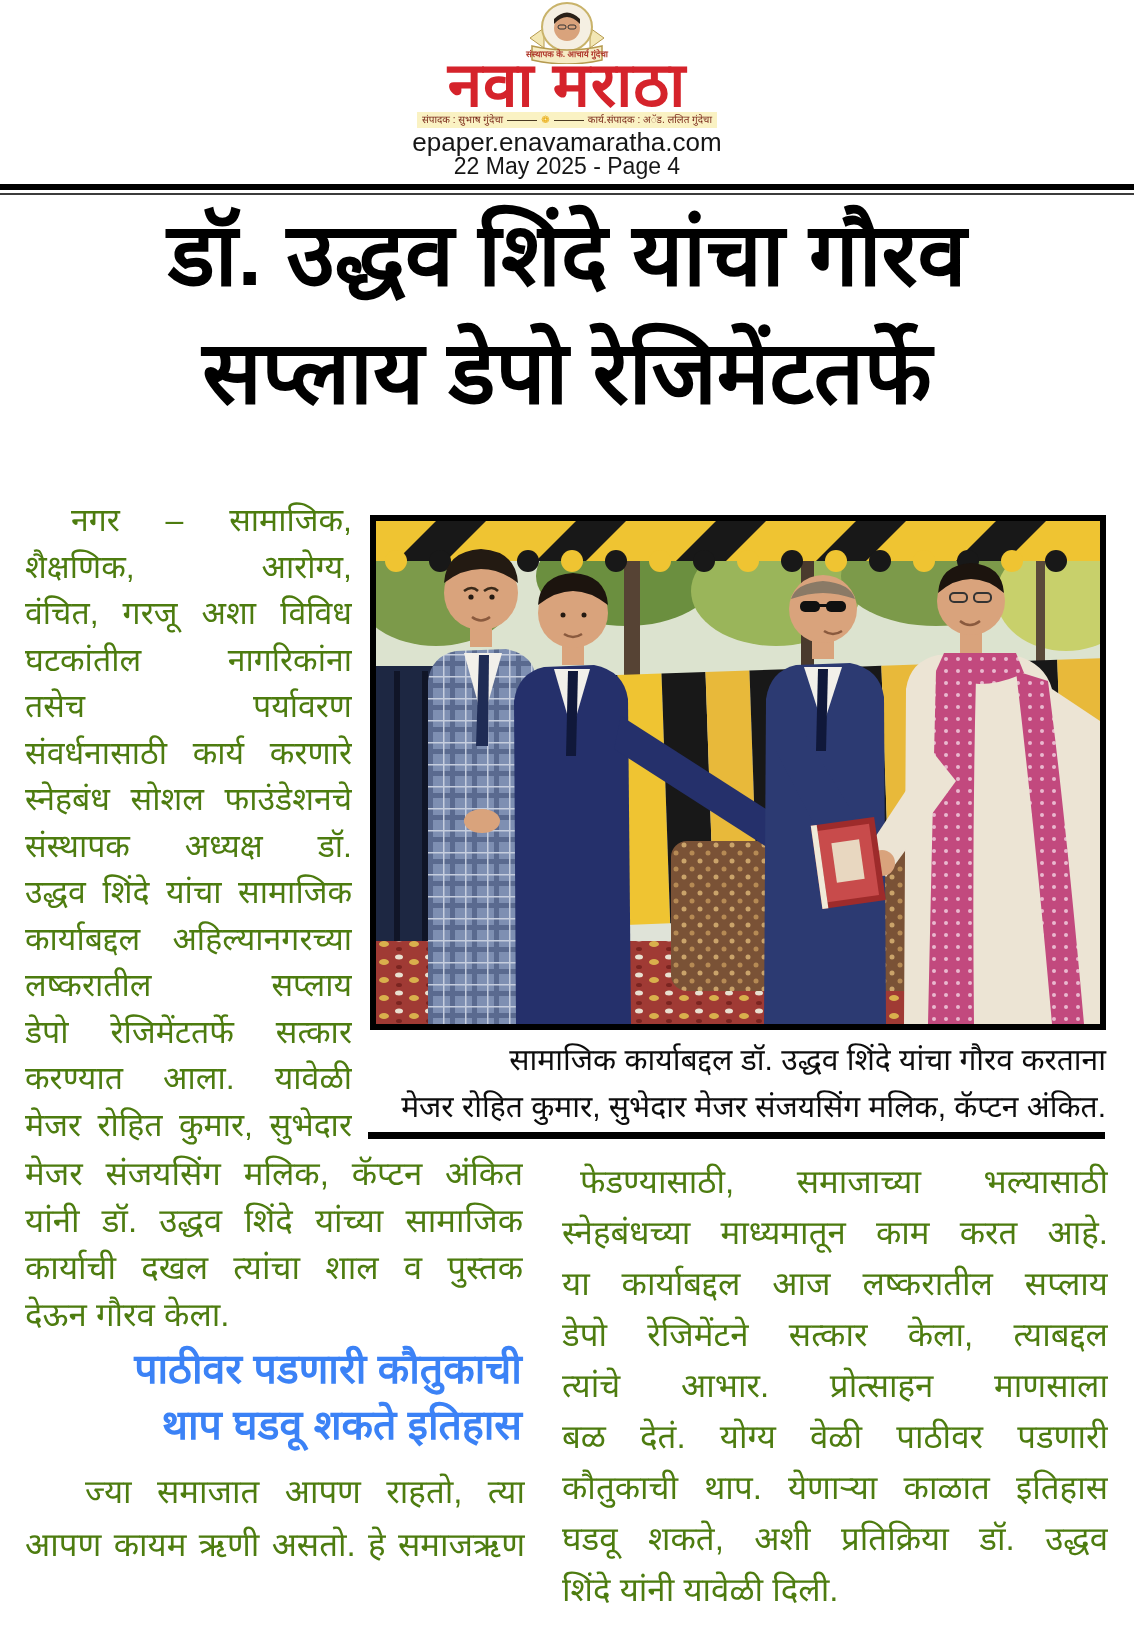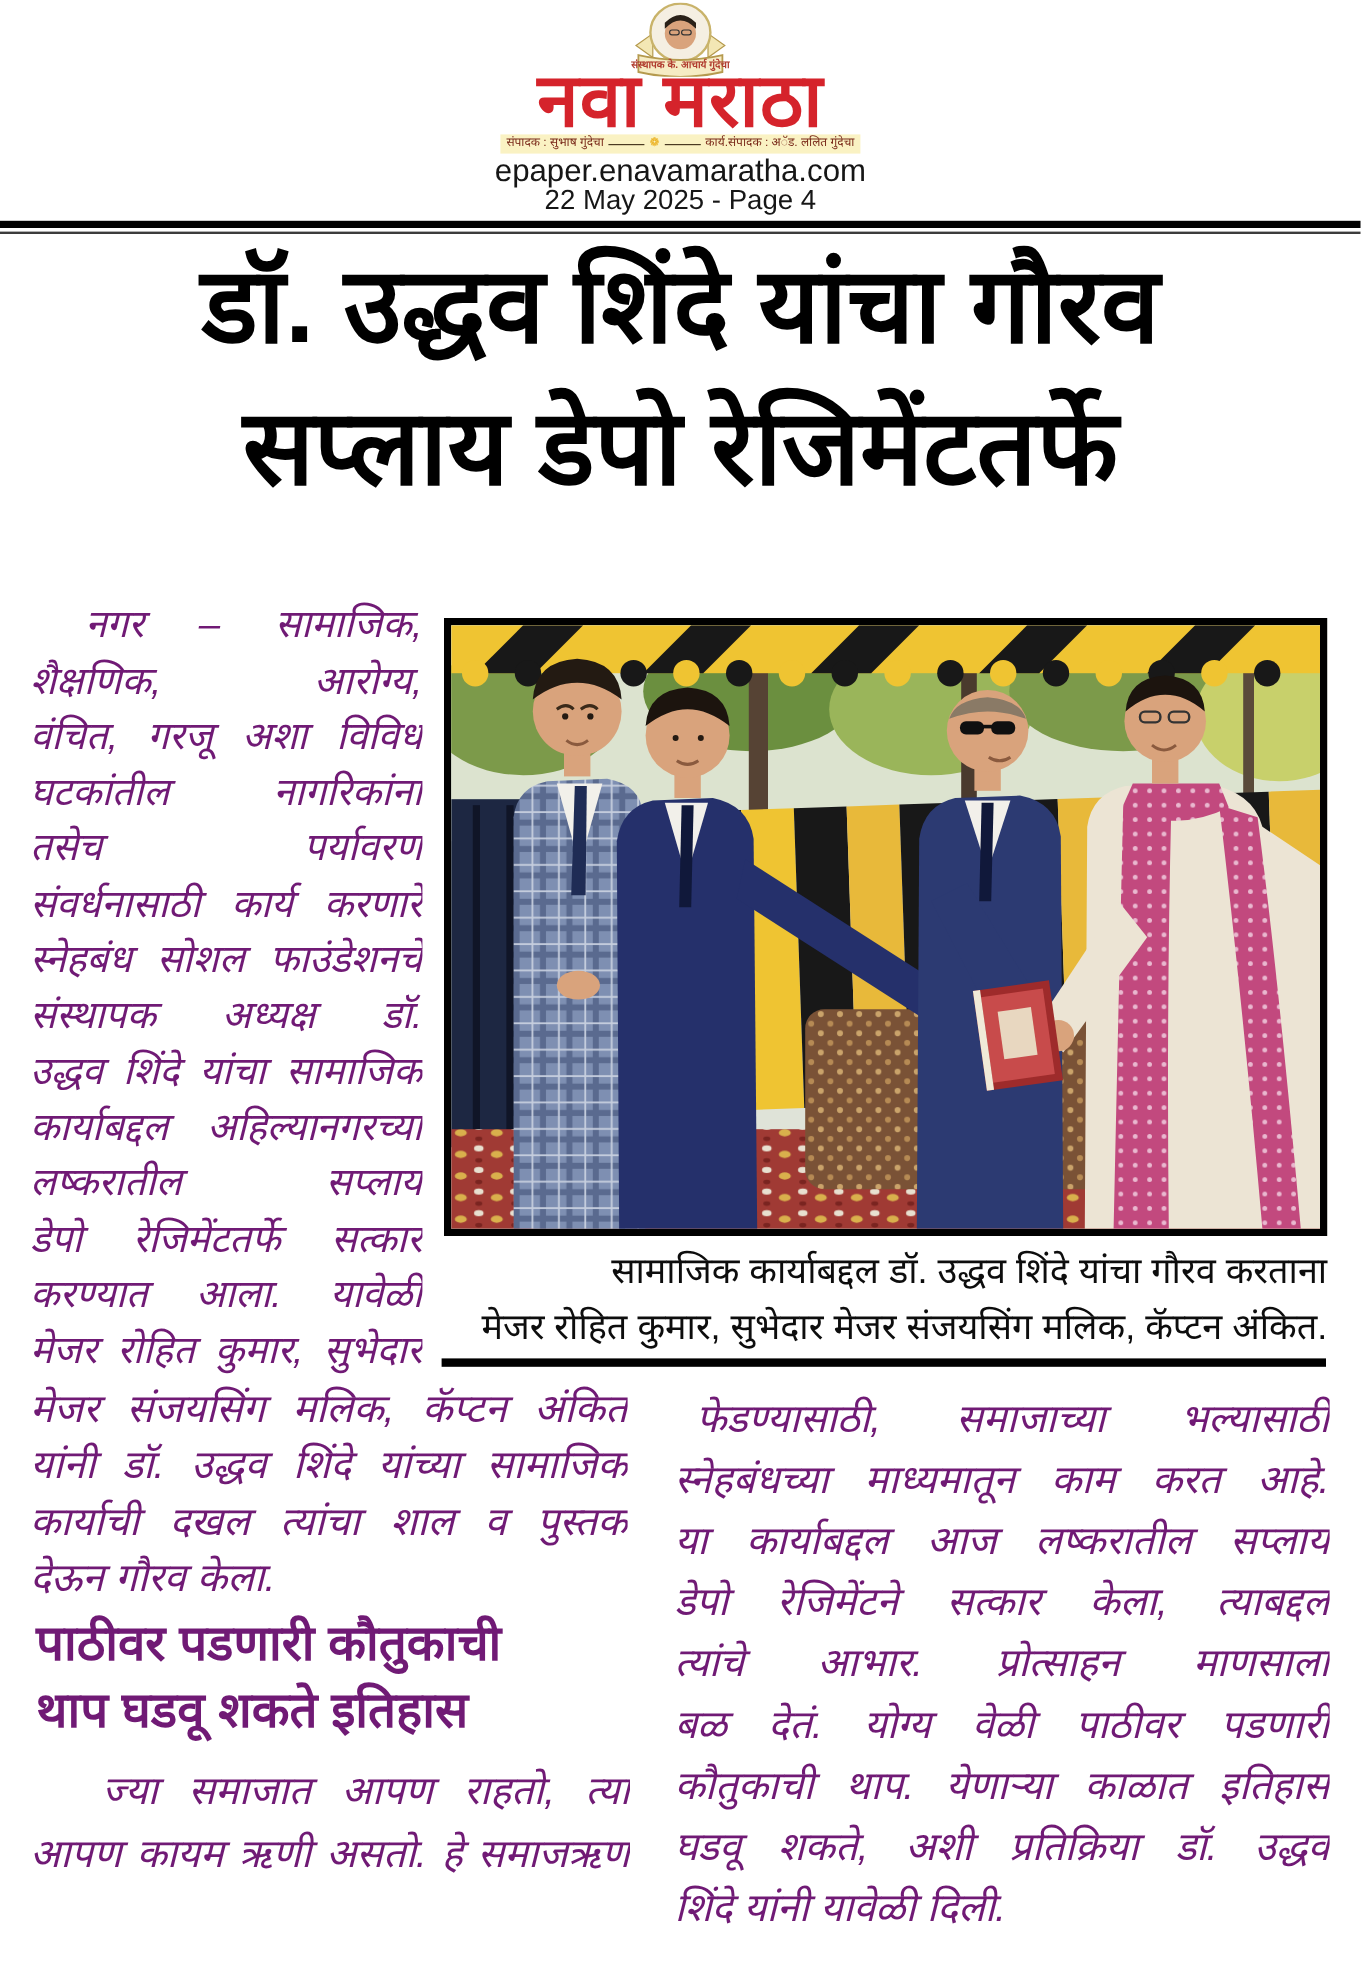--- a/index.html
+++ b/index.html
@@ -17,30 +17,30 @@
   .site{position:absolute;left:0;top:128px;width:1134px;text-align:center;font-size:26px;line-height:28px;color:#161616;}
   .dateline{position:absolute;left:0;top:154px;width:1134px;text-align:center;font-size:23px;line-height:25px;color:#161616;}
   .top-rule{position:absolute;left:0;top:184px;width:1134px;}
   .top-rule .thick{height:6px;background:#000;}
   .top-rule .gap{height:3px;}
   .top-rule .thin{height:2px;background:#3c3c3c;}
   
   .headline{position:absolute;left:0;top:196px;width:1134px;text-align:center;font-weight:800;color:#000;}
   .headline div{font-size:88px;line-height:118px;white-space:nowrap;}
   
-  .tcol{position:absolute;color:#701a75;font-style:italic;}
+  .tcol{position:absolute;color:#4d7c0f;}
   .tline{white-space:normal;}
   .just{text-align:justify;}
   .just::after{content:"";display:inline-block;width:100%;height:0;}
   .ind{text-indent:46px;}
   .col-narrow{left:25px;top:497px;width:327px;font-size:32px;}
   .col-narrow .tline{line-height:46.5px;height:46.5px;overflow:hidden;}
   .col-wide{left:25px;top:1150px;width:498px;font-size:33px;}
   .col-wide .tline{line-height:47px;height:47px;overflow:hidden;}
-  .subhead{position:absolute;left:30px;top:1341px;width:492px;text-align:left;font-weight:800;color:#701a75;}
+  .subhead{position:absolute;left:30px;top:1341px;width:492px;text-align:right;font-weight:800;color:#3b82f6;}
   .subhead div{font-size:41px;line-height:56px;white-space:nowrap;}
   .col-tail{left:25px;top:1465px;width:500px;font-size:33px;}
   .col-tail .tline{line-height:53px;height:53px;overflow:hidden;}
   .col-tail .ind{text-indent:60px;}
   .col-right{left:562px;top:1156px;width:546px;font-size:33px;}
   .col-right .tline{line-height:51px;height:51px;overflow:hidden;}
   .col-right .ind{text-indent:18px;}
   
   .photo{position:absolute;left:370px;top:515px;width:736px;height:515px;border:6px solid #000;
          box-sizing:border-box;background:#dfe3d8;}

